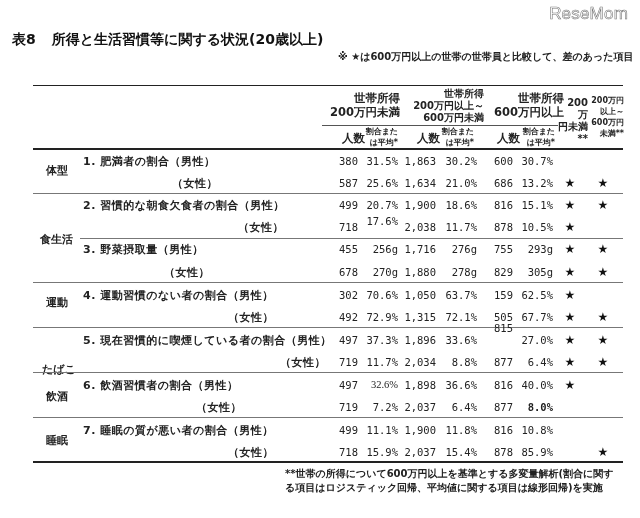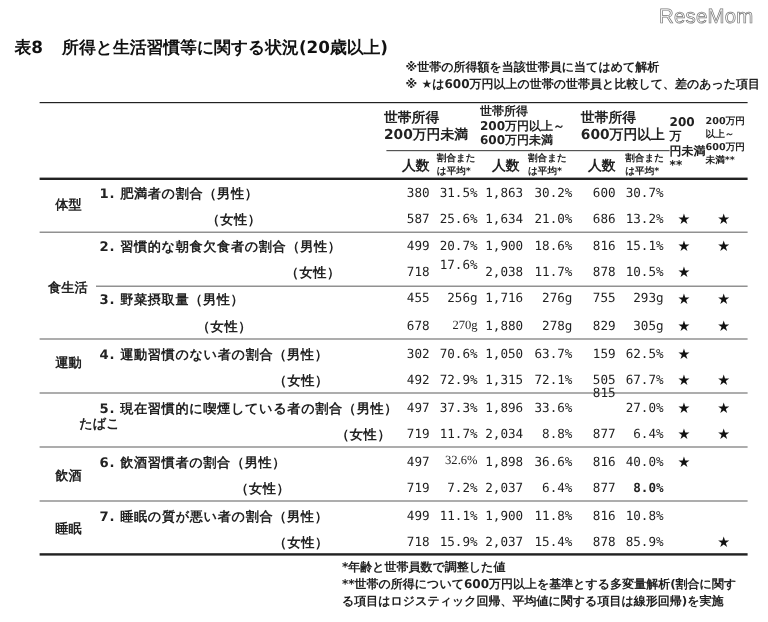--- a/index.html
+++ b/index.html
@@ -5,40 +5,39 @@
   html, body { margin:0; padding:0; background:#ffffff; }
   body { width:640px; height:518px; position:relative; overflow:hidden;
          font-family:"DejaVu Sans", sans-serif; color:#111; }
   .logo { position:absolute; right:12px; top:4px; font-family:"Liberation Sans", sans-serif;
           font-size:17px; color:#fff; -webkit-text-stroke:0.6px #777; letter-spacing:0.2px; }
   .title { position:absolute; left:12px; top:31px; font-size:14px; font-weight:bold; color:#111; }
   .title .num { margin-right:16px; }
   .notes-top { position:absolute; left:338px; top:50px; font-size:10px; line-height:14px; font-weight:bold; color:#222; }
   .rule { position:absolute; background:#222; }
   .thin { position:absolute; background:#777; height:1px; }
-  .hdr { position:absolute; font-size:10px; font-weight:bold; text-align:left; line-height:12px; color:#222; }
+  .hdr { position:absolute; font-size:10px; font-weight:bold; text-align:right; line-height:12px; color:#222; }
   .hdr.big { font-size:11.5px; line-height:14px; }
   .hdr.small { font-size:8px; line-height:11px; }
   .cat { position:absolute; font-size:11px; font-weight:bold; color:#222; }
   .item { position:absolute; font-size:11px; font-weight:bold; color:#222; white-space:nowrap; letter-spacing:0.5px; }
   .cell { position:absolute; font-family:"DejaVu Sans Mono", monospace; font-size:10.5px; color:#222; text-align:right; white-space:nowrap; }
   .star { position:absolute; font-size:12px; color:#111; text-align:center; width:14px; }
   .foot { position:absolute; left:285px; font-size:10px; line-height:14px; font-weight:bold; color:#222; }
 </style>
 </head>
 <body>
 
 <div class="logo">ReseMom</div>
 
 <div class="title">
   <span class="num">表8</span><span>所得と生活習慣等に関する状況(20歳以上)</span>
 </div>
 
 <div class="notes-top">
-  <div>※世帯の所得額を当該世帯員に当てはめて解析</div>
   <div>※ ★は600万円以上の世帯の世帯員と比較して、差のあった項目</div>
 </div>
 
 <div class="rule" style="left:33px; top:85px; width:590px; height:1px;"></div>
 <div class="thin" style="left:322px; top:125px; width:236px; background:#555;"></div>
 <div class="rule" style="left:33px; top:148px; width:590px; height:2px;"></div>
 
 <div class="hdr big" style="left:320px; top:91px; width:80px;">
   <div>世帯所得</div>
   <div>200万円未満</div>
@@ -76,21 +75,21 @@
 </div>
 <div class="hdr big" style="left:490px; top:131px; width:30px;">人数</div>
 <div class="hdr small" style="left:521px; top:126px; width:34px;">
   <div>割合また</div>
     <div>は平均*</div>
 </div>
 
 <div class="cat" style="left:46px; top:163px;">体型</div>
 <div class="cat" style="left:40px; top:232px;">食生活</div>
 <div class="cat" style="left:46px; top:295px;">運動</div>
-<div class="cat" style="left:42px; top:346px;margin-left:24px;">たばこ</div>
+<div class="cat" style="left:42px; top:362px;">たばこ</div>
 <div class="cat" style="left:46px; top:389px;">飲酒</div>
 <div class="cat" style="left:46px; top:433px;">睡眠</div>
 
 <div class="thin" style="left:33px; top:193px; width:590px;"></div>
 <div class="thin" style="left:80px; top:238px; width:543px;"></div>
 <div class="thin" style="left:33px; top:282px; width:590px;"></div>
 <div class="thin" style="left:33px; top:327px; width:590px;"></div>
 <div class="thin" style="left:33px; top:372px; width:590px;"></div>
 <div class="thin" style="left:33px; top:417px; width:590px;"></div>
 <div class="rule" style="left:33px; top:461px; width:590px; height:2px;"></div>
@@ -145,21 +144,21 @@
     <div class="star" style="top: 220px; left: 596px;"></div>
     <div class="cell" style="top: 243px; right: 282px;">455</div>
     <div class="cell" style="top: 243px; right: 242px;">256g</div>
     <div class="cell" style="top: 243px; right: 204px;">1,716</div>
     <div class="cell" style="top: 243px; right: 163px;">276g</div>
     <div class="cell" style="top: 243px; right: 127px;">755</div>
     <div class="cell" style="top: 243px; right: 87px;">293g</div>
     <div class="star" style="top: 242px; left: 563px;">★</div>
     <div class="star" style="top: 242px; left: 596px;">★</div>
     <div class="cell" style="top: 266px; right: 282px;">678</div>
-    <div class="cell" style="top: 266px; right: 242px; font-family: Liberation Serif, serif;">270g</div>
+    <div class="cell" style="top: 266px; right: 242px;">270g</div>
     <div class="cell" style="top: 266px; right: 204px;">1,880</div>
     <div class="cell" style="top: 266px; right: 163px;">278g</div>
     <div class="cell" style="top: 266px; right: 127px;">829</div>
     <div class="cell" style="top: 266px; right: 87px;">305g</div>
     <div class="star" style="top: 265px; left: 563px;">★</div>
     <div class="star" style="top: 265px; left: 596px;">★</div>
     <div class="cell" style="top: 289px; right: 282px;">302</div>
     <div class="cell" style="top: 289px; right: 242px;">70.6%</div>
     <div class="cell" style="top: 289px; right: 204px;">1,050</div>
     <div class="cell" style="top: 289px; right: 163px;">63.7%</div>
@@ -219,16 +218,15 @@
     <div class="cell" style="top: 446px; right: 242px;">15.9%</div>
     <div class="cell" style="top: 446px; right: 204px;">2,037</div>
     <div class="cell" style="top: 446px; right: 163px;">15.4%</div>
     <div class="cell" style="top: 446px; right: 127px;">878</div>
     <div class="cell" style="top: 446px; right: 87px;">85.9%</div>
     <div class="star" style="top: 445px; left: 563px;"></div>
     <div class="star" style="top: 445px; left: 596px;">★</div>
   </div>
 
 <div class="foot" style="top:467px;">
-  <div>*年齢と世帯員数で調整した値</div>
   <div>**世帯の所得について600万円以上を基準とする多変量解析(割合に関す</div>
   <div>る項目はロジスティック回帰、平均値に関する項目は線形回帰)を実施</div>
 </div>
 
 </body></html>

